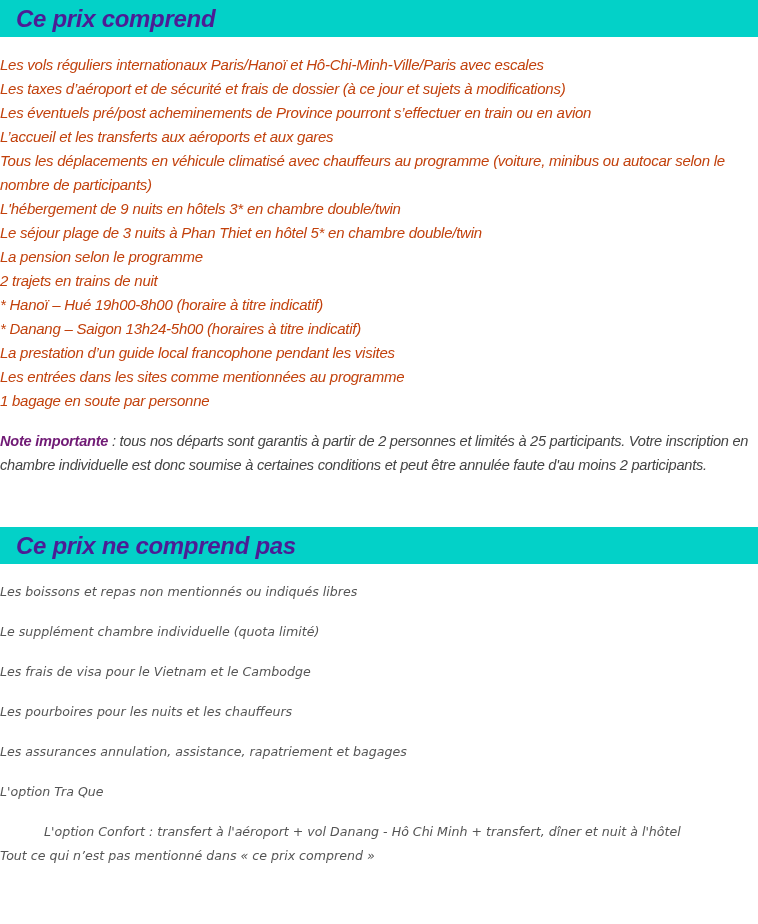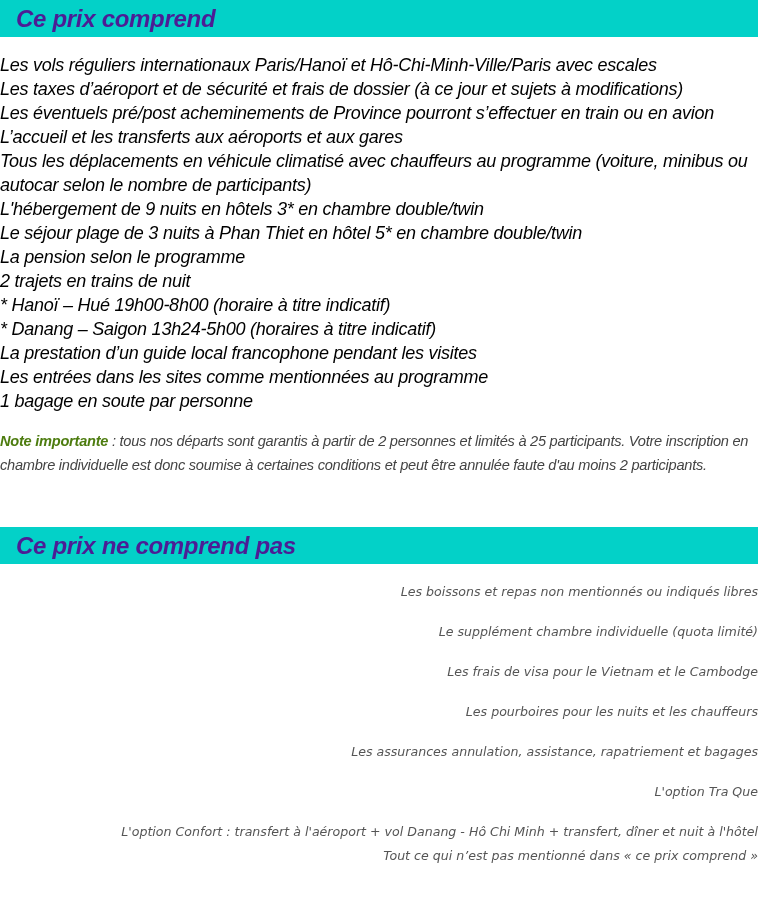--- a/index.html
+++ b/index.html
@@ -38,58 +38,58 @@
     .incl-list {
       position: absolute;
       left: 0;
       top: 53px;
       width: 756px;
       margin: 0;
       padding: 0;
       list-style: none;
       font-family: "Liberation Sans", sans-serif;
       font-style: italic;
-      font-size: 18px;
+      font-size: 15px;
       line-height: 24px;
-      color: #000000;
+      color: #c2410c;
       letter-spacing: -0.25px;
     }
     .incl-list li { margin: 0; padding: 0; }
 
     .note {
       position: absolute;
       left: 0;
       top: 429px;
       width: 756px;
       margin: 0;
       font-family: "Liberation Sans", sans-serif;
       font-style: italic;
       font-size: 14.6px;
       line-height: 24px;
       color: #444444;
       letter-spacing: -0.25px;
     }
-    .note strong { font-weight: bold; color: #4d7c0f; }
+    .note strong { font-weight: bold; color: #701a75; }
 
     .excl-list {
       position: absolute;
       left: 0;
       top: 582px;
       width: 758px;
       margin: 0;
       padding: 0;
       list-style: none;
       font-family: "DejaVu Sans", sans-serif;
       font-style: oblique;
       font-size: 12.6px;
       line-height: 20px;
       color: #555555;
     }
-    .excl-list li { margin: 0 0 20px 0; padding: 0; white-space: nowrap; text-align: right; }
-    .excl-list li.tight { margin-bottom: 4px; }
+    .excl-list li { margin: 0 0 20px 0; padding: 0; white-space: nowrap; }
+    .excl-list li.tight { margin-bottom: 4px; margin-left: 44px; }
   </style>
 </head>
 <body>
 
 <div class="banner" id="banner-1">
   <h2>Ce prix comprend</h2>
 </div>
 
 <ul class="incl-list">
   <li>Les vols réguliers internationaux Paris/Hanoï et Hô-Chi-Minh-Ville/Paris avec escales</li>

